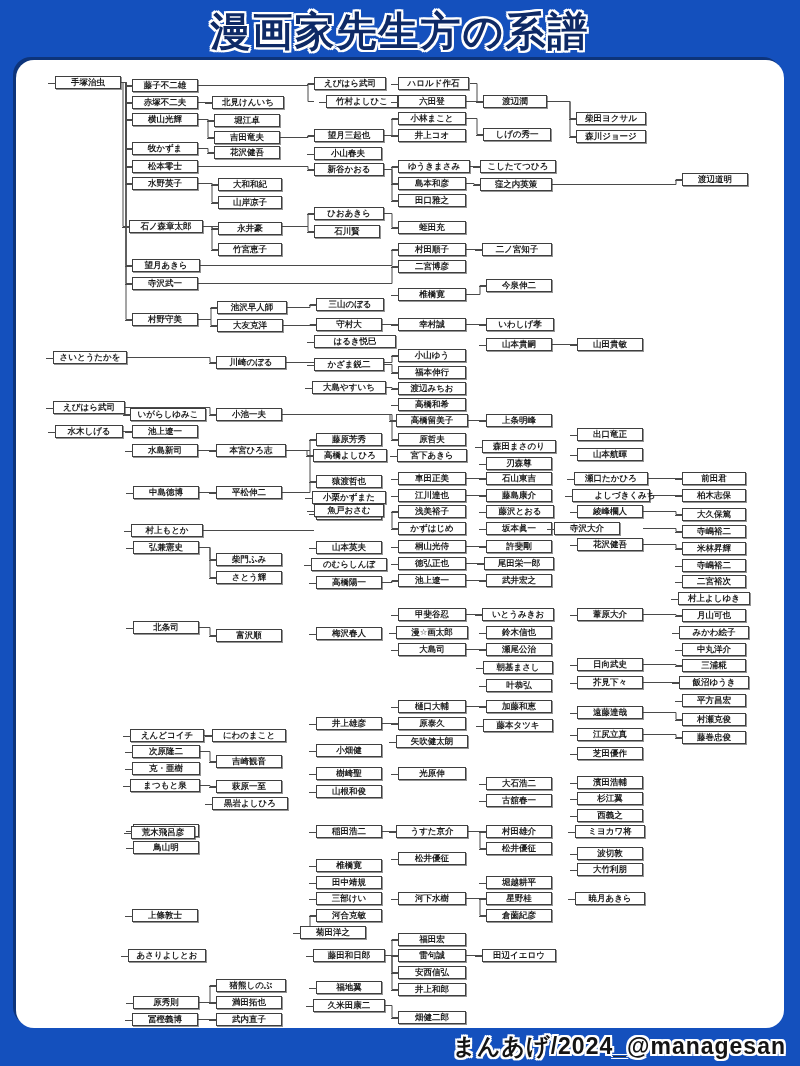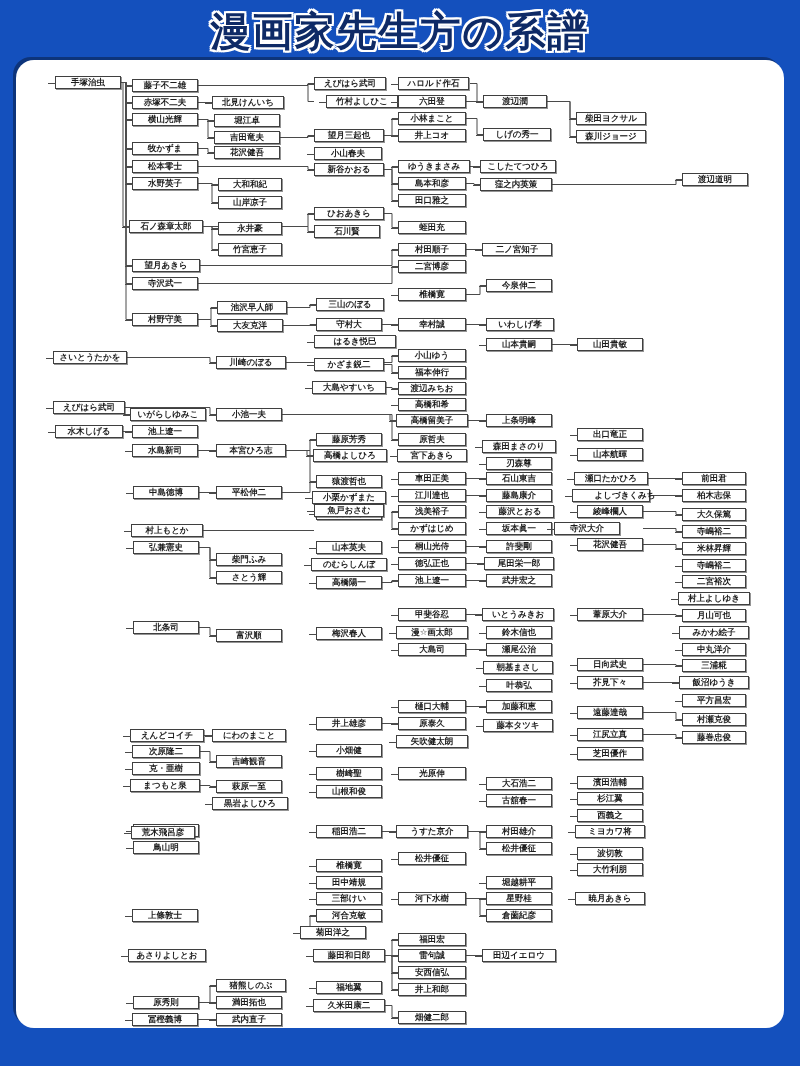--- a/index.html
+++ b/index.html
@@ -336,13 +336,14 @@
         <div class="node" style="left: 300px; top: 921px; width: 66px; border-color: rgb(63, 63, 63);">福地翼</div>
         <div class="node" style="left: 117px; top: 936px; width: 66px; border-color: rgb(63, 63, 63);">原秀則</div>
         <div class="node" style="left: 200px; top: 936px; width: 66px; border-color: rgb(63, 63, 63);">満田拓也</div>
         <div class="node" style="left: 382px; top: 923px; width: 68px; border-color: rgb(63, 63, 63);">井上和郎</div>
         <div class="node" style="left: 297px; top: 939px; width: 72px; border-color: rgb(63, 63, 63);">久米田康二</div>
         <div class="node" style="left: 116px; top: 953px; width: 66px; border-color: rgb(63, 63, 63);">冨樫義博</div>
         <div class="node" style="left: 200px; top: 953px; width: 66px; border-color: rgb(63, 63, 63);">武内直子</div>
         <div class="node" style="left: 382px; top: 951px; width: 68px; border-color: rgb(63, 63, 63);">畑健二郎</div>
       </div>
   </div>
+  <div id="credit" style="color: rgb(20, 20, 20);">まんあげ/2024_@managesan</div>
 </div>
 
 </body></html>

